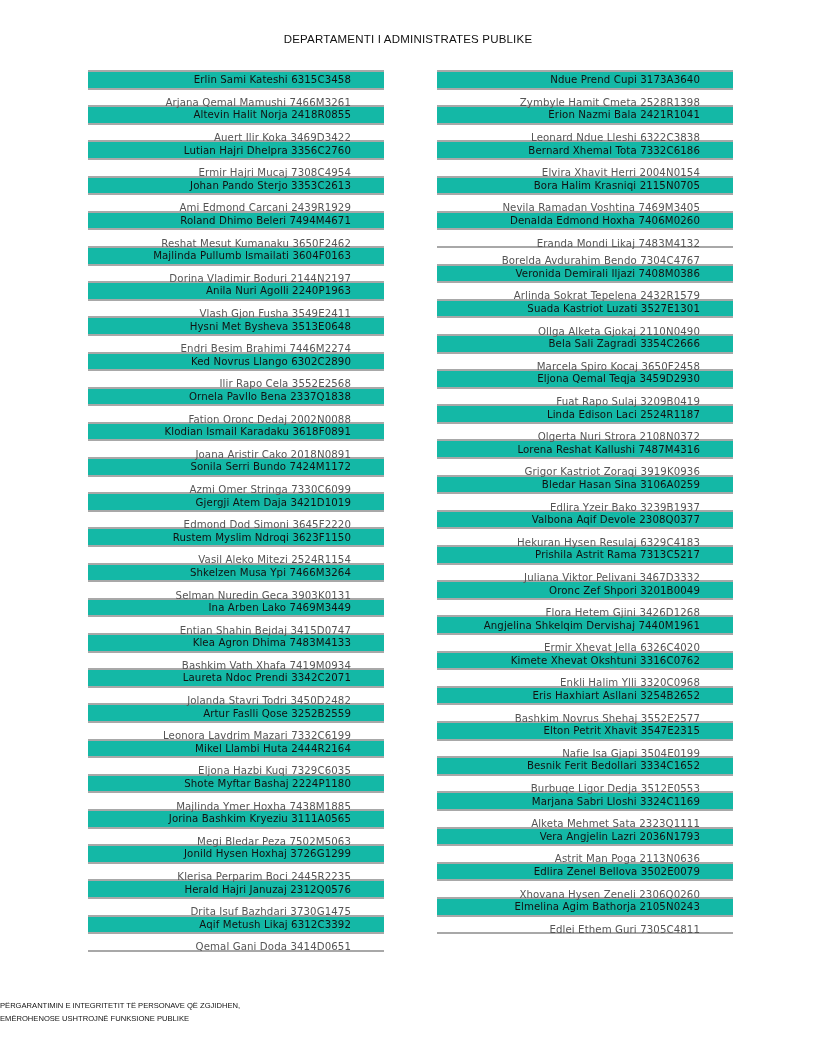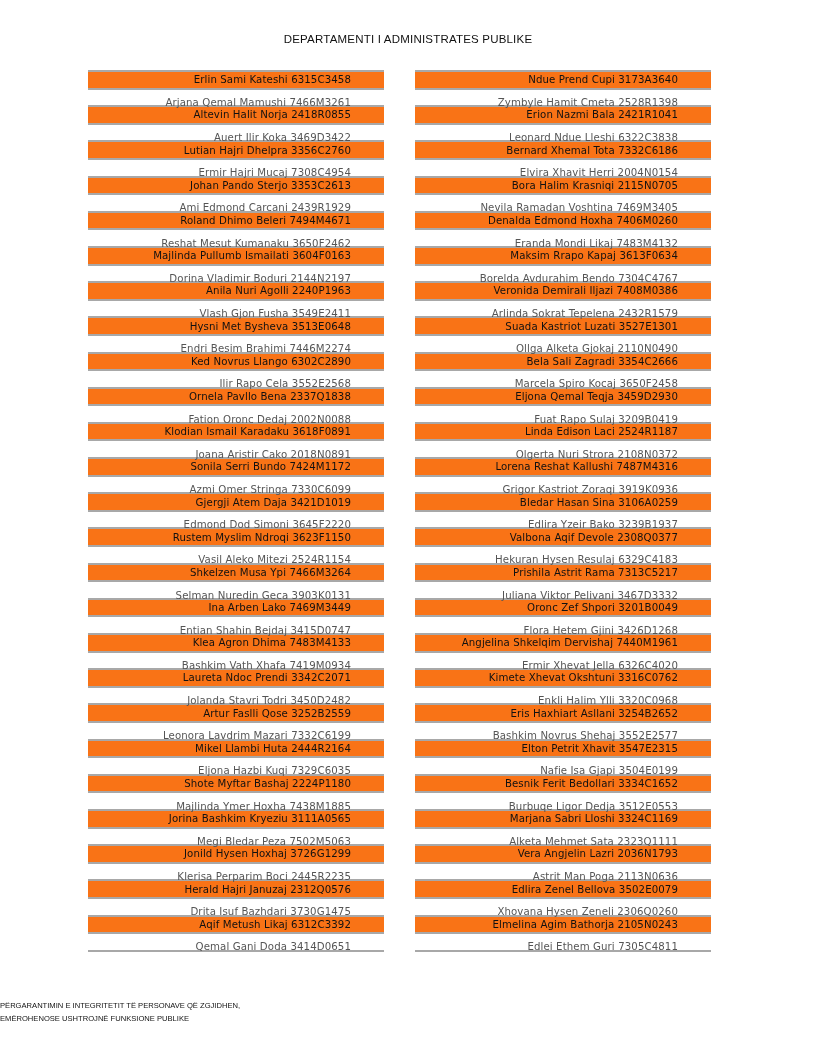--- a/index.html
+++ b/index.html
@@ -2,24 +2,24 @@
 <html><head>
 <meta charset="utf-8">
 <style>
   html, body { margin: 0; padding: 0; background: #ffffff; }
   body { width: 816px; height: 1056px; position: relative; overflow: hidden;
          font-family: "DejaVu Sans", sans-serif; color: #222; }
   .title { position: absolute; top: 33px; left: 0; width: 816px; text-align: center;
            font-family: "Liberation Sans", sans-serif; font-size: 11.5px; letter-spacing: 0.2px; color: #111; }
   .col { position: absolute; top: 70px; width: 296px; }
   .col.left { left: 88px; }
-  .col.right { left: 415px; }
+  .col.right { left: 437px; }
   .row { height: 15.6px; border-top: 2px solid #a8a8a8; display: flex; align-items: center;
          justify-content: flex-end; padding-right: 33px; box-sizing: content-box; }
-  .row.shade { background: #f97316; align-items: center; }
+  .row.shade { background: #14b8a6; align-items: center; }
   .row .txt { font-size: 10.2px; line-height: 15px; white-space: nowrap; letter-spacing: 0.1px; }
   .row.shade .txt { color: #111; }
   .row.plain .txt { color: #555; margin-top: 10px; }
   .col .endline { height: 0; border-top: 2px solid #a8a8a8; }
   .footer { position: absolute; top: 999px; left: 0; width: 816px; text-align: left;
             font-family: "Liberation Sans", sans-serif; font-size: 7.6px; line-height: 13px; color: #111; }
 </style>
 </head>
 <body>
 
@@ -202,23 +202,20 @@
     </div>
     <div class="row plain">
       <span class="txt">Nevila Ramadan Voshtina 7469M3405</span>
     </div>
     <div class="row shade">
       <span class="txt">Denalda Edmond Hoxha 7406M0260</span>
     </div>
     <div class="row plain">
       <span class="txt">Eranda Mondi Likaj 7483M4132</span>
     </div>
-    <div class="row shade">
-      <span class="txt">Maksim Rrapo Kapaj 3613F0634</span>
-    </div>
     <div class="row plain">
       <span class="txt">Borelda Avdurahim Bendo 7304C4767</span>
     </div>
     <div class="row shade">
       <span class="txt">Veronida Demirali Iljazi 7408M0386</span>
     </div>
     <div class="row plain">
       <span class="txt">Arlinda Sokrat Tepelena 2432R1579</span>
     </div>
     <div class="row shade">

